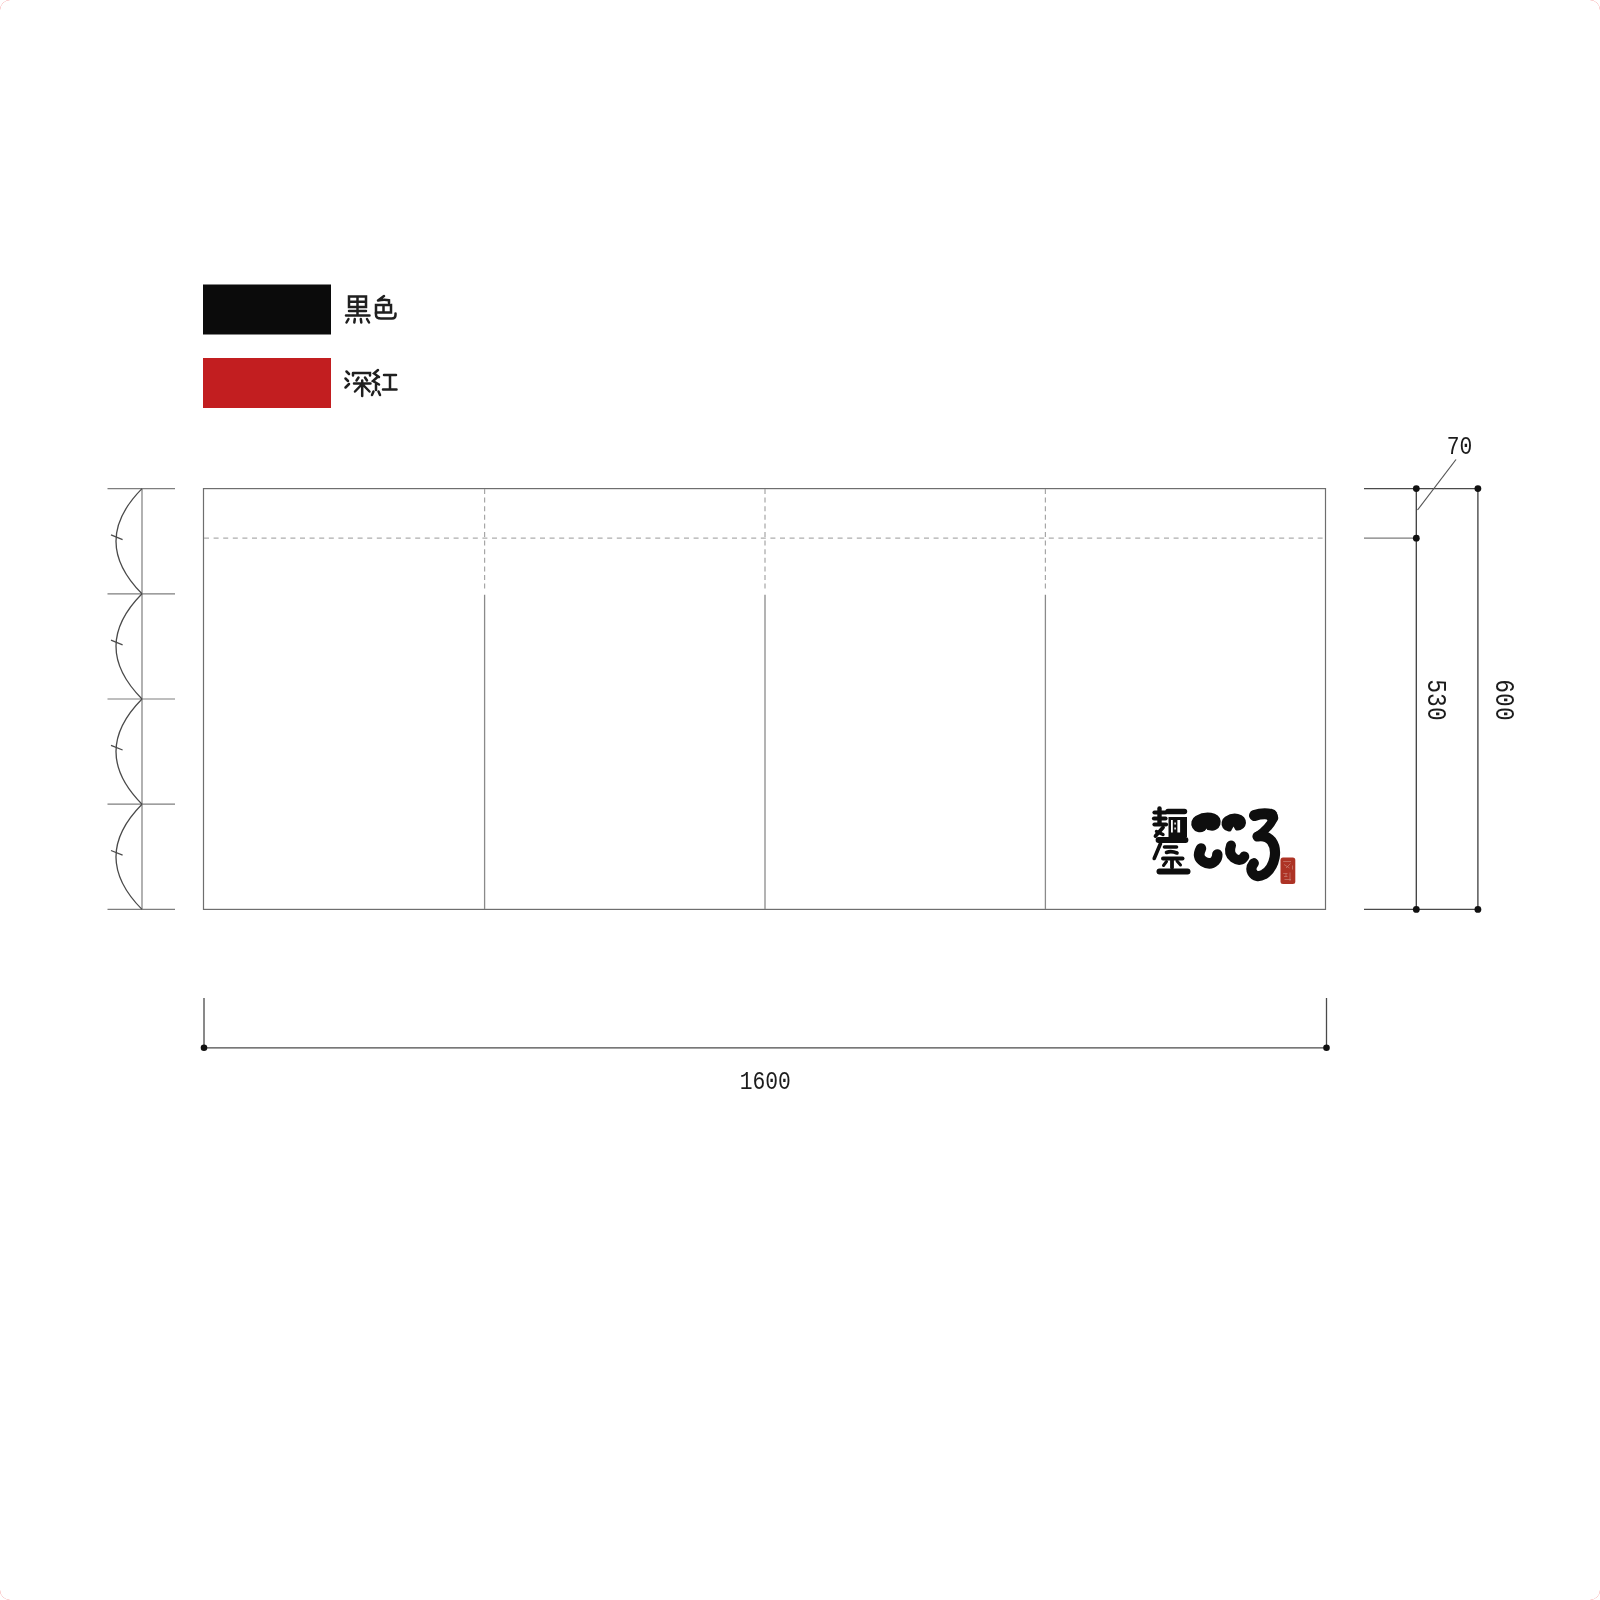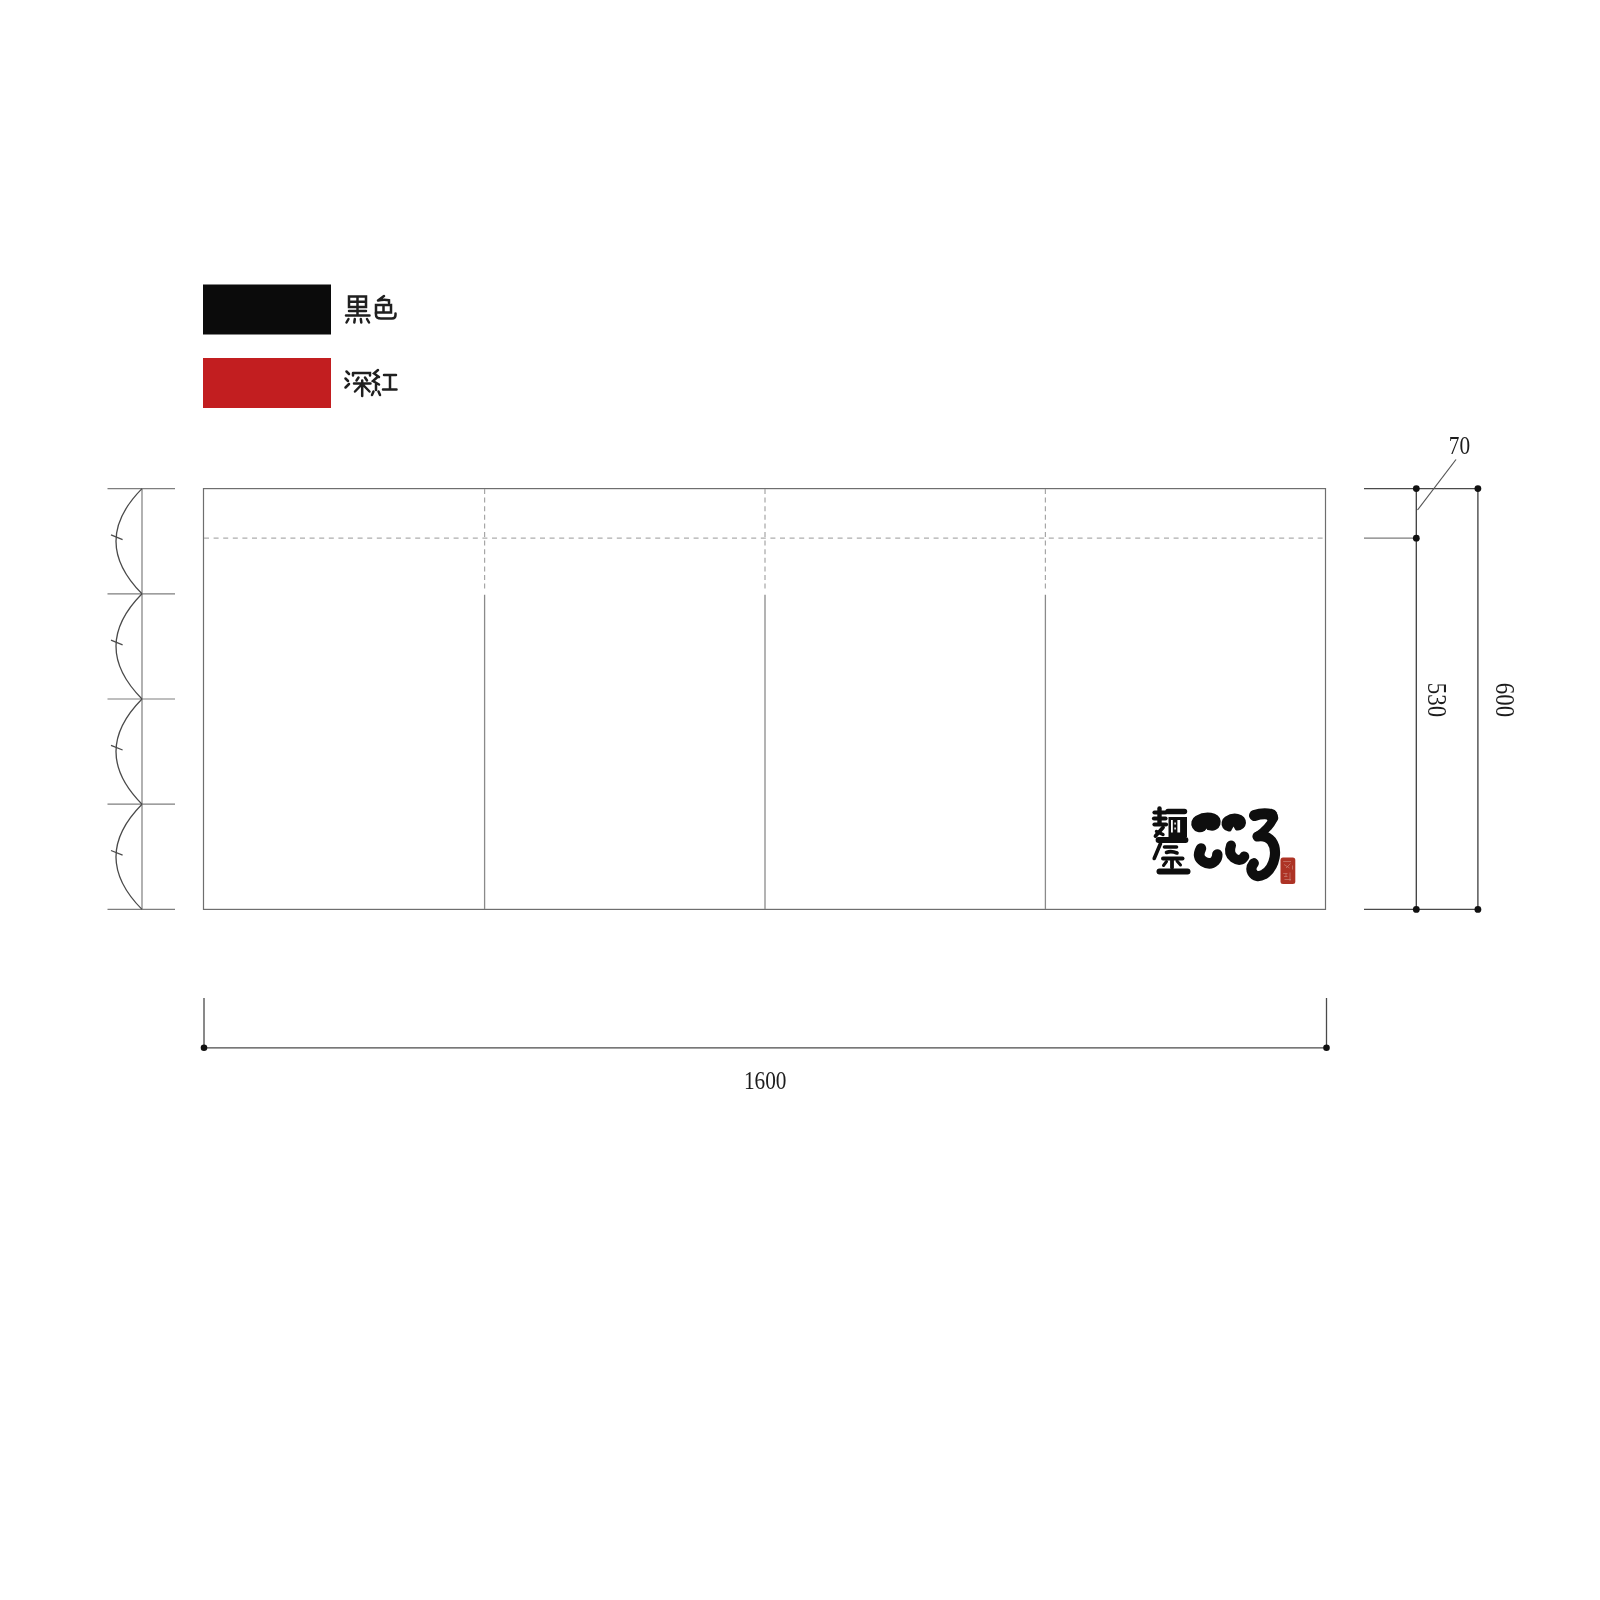--- a/index.html
+++ b/index.html
@@ -1,17 +1,17 @@
 <!DOCTYPE html>
 <html><head>
 <meta charset="utf-8">
 <style>
 html,body{margin:0;padding:0;background:#ffffff;}
 #page{position:relative;width:1600px;height:1600px;background:#ef4444;overflow:hidden;
-font-family:Liberation Serif, serif;}
+font-family:Liberation Mono, monospace;border-radius:10px;}
 svg{display:block;}
 </style>
 </head>
 <body>
 <div id="page">
 <svg width="1600" height="1600" viewBox="0 0 1600 1600">
 
 <rect x="0" y="0" width="1600" height="1600" fill="#ffffff"></rect>
 
 <rect x="203" y="284.5" width="128" height="50" fill="#0b0b0b"></rect>

